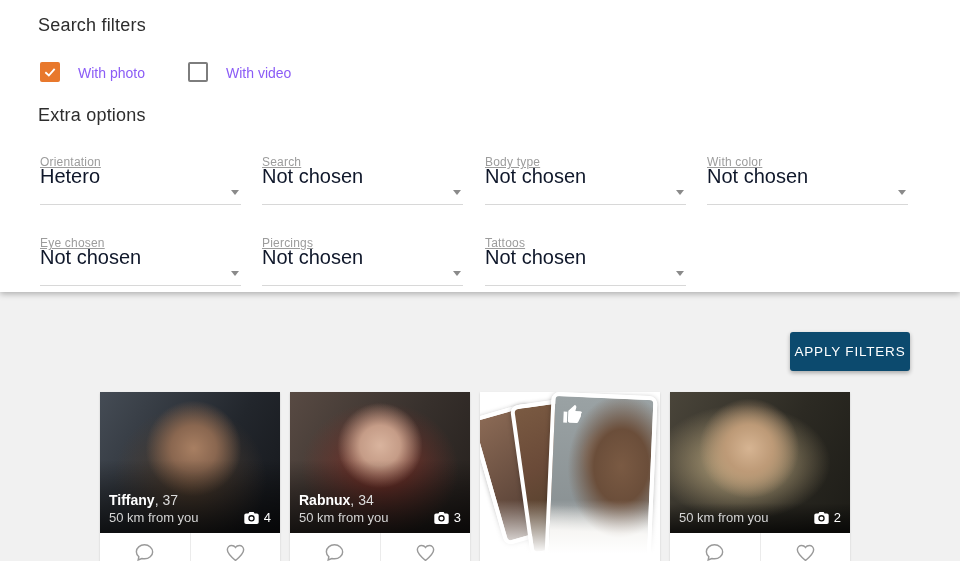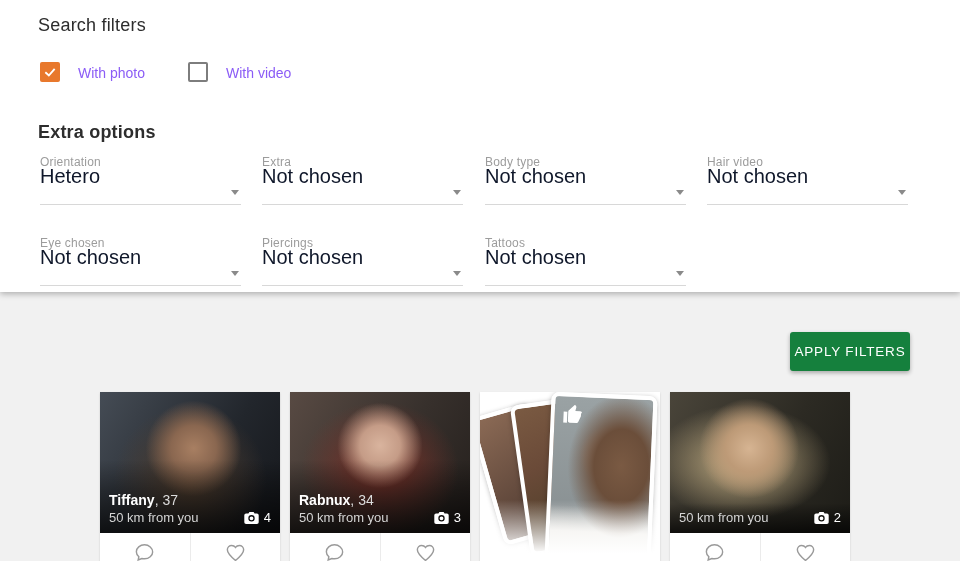--- a/index.html
+++ b/index.html
@@ -16,58 +16,58 @@
     position:absolute; left:0; top:0; width:960px; height:292px;
     background:#ffffff;
     box-shadow:0 2px 6px rgba(0,0,0,.28);
     z-index:5;
   }
   .sec-title {
     position:absolute; left:38px;
     font-size:18px; color:#2d2d2d; font-weight:400; letter-spacing:.2px;
   }
   .t1 { top:15px; }
-  .t2 { top:122px;font-weight:bold; }
+  .t2 { top:105px; }
 
   .cbx {
     position:absolute; top:62px; width:20px; height:20px; border-radius:2px;
     cursor:pointer;
   }
   .cbx.checked { background:#e8782c; }
   .cbx.unchecked { background:#fff; border:2px solid #7d7d7d; }
   .cbx svg { position:absolute; left:3px; top:3px; }
   .cbx-label {
     position:absolute; top:65px; font-size:14px; color:#8b5cf6;
   }
 
   .sel {
     position:absolute; width:201px; height:52px;
     border-bottom:1px solid #d8d8d8; cursor:pointer;
   }
   .sel-label {
     position:absolute; left:0; top:2px;
-    font-size:12px; color:#9c9c9c; letter-spacing:.2px;
+    font-size:12px; color:#9c9c9c; letter-spacing:.2px;text-decoration:underline;
   }
   .sel-value {
     position:absolute; left:0; top:12px;
     font-size:20px; color:#0f172a;
   }
   .sel-caret {
     position:absolute; right:2px; top:37px;
     width:0; height:0;
     border-left:4.5px solid transparent;
     border-right:4.5px solid transparent;
     border-top:5px solid #8a8a8a;
   }
   .r1 { top:153px; } .r2 { top:234px; }
   .c1 { left:40px; } .c2 { left:262px; } .c3 { left:485px; } .c4 { left:707px; }
 
   .apply-btn {
     position:absolute; left:790px; top:332px; width:120px; height:39px;
-    background:#15803d; border:none; border-radius:3px;
+    background:#0c4a6e; border:none; border-radius:3px;
     color:#fff; font-size:13.5px; letter-spacing:.8px;
     font-family:"Liberation Sans", sans-serif;
     box-shadow:0 2px 4px rgba(0,0,0,.3);
     cursor:pointer;
   }
 
   
   .results { position:absolute; left:0; top:390px; width:960px; height:171px; }
   .card {
     position:absolute; top:2px; width:180px; height:200px;
@@ -152,31 +152,31 @@
   <div class="cbx-label" style="left:226px">With video</div>
 
   <div class="sec-title t2">Extra options</div>
 
   <div class="sel r1 c1">
     <div class="sel-label">Orientation</div>
     <div class="sel-value">Hetero</div>
     <span class="sel-caret"></span>
   </div>
   <div class="sel r1 c2">
-    <div class="sel-label">Extra</div>
+    <div class="sel-label">Search</div>
     <div class="sel-value">Not chosen</div>
     <span class="sel-caret"></span>
   </div>
   <div class="sel r1 c3">
     <div class="sel-label">Body type</div>
     <div class="sel-value">Not chosen</div>
     <span class="sel-caret"></span>
   </div>
   <div class="sel r1 c4">
-    <div class="sel-label">Hair video</div>
+    <div class="sel-label">With color</div>
     <div class="sel-value">Not chosen</div>
     <span class="sel-caret"></span>
   </div>
   <div class="sel r2 c1">
     <div class="sel-label">Eye chosen</div>
     <div class="sel-value">Not chosen</div>
     <span class="sel-caret"></span>
   </div>
   <div class="sel r2 c2">
     <div class="sel-label">Piercings</div>

